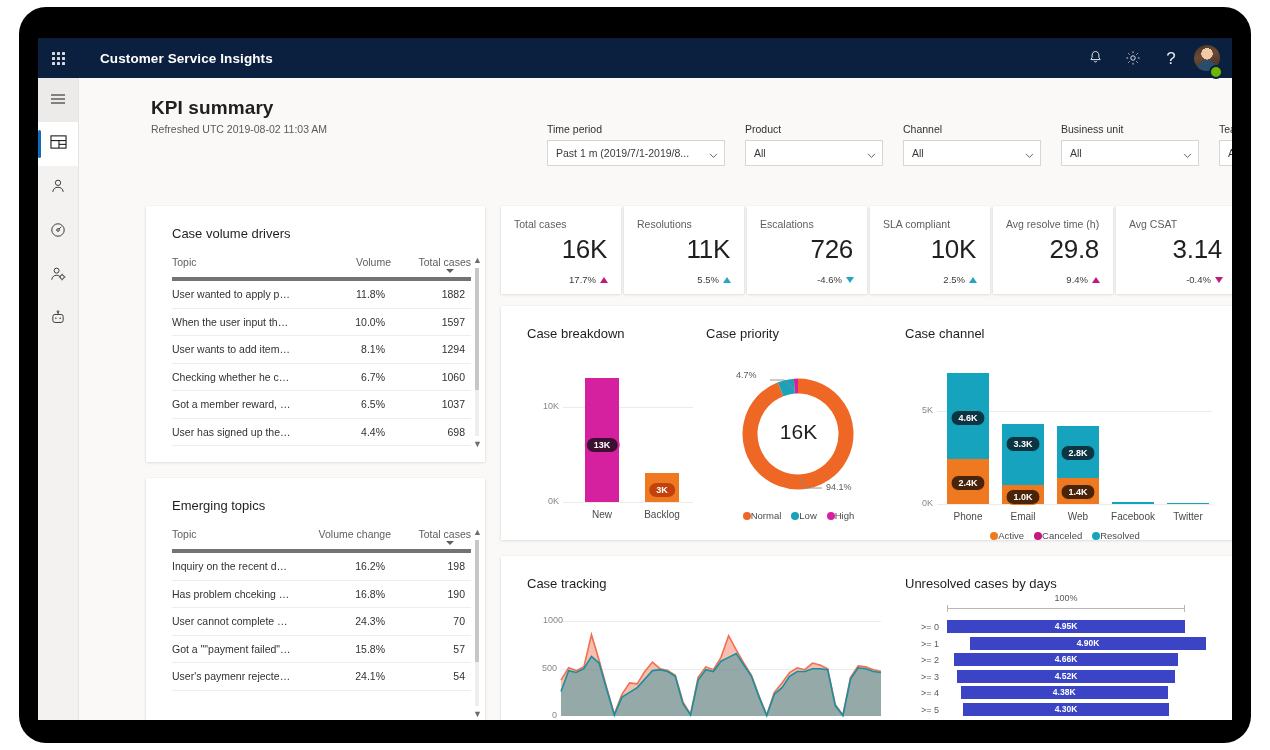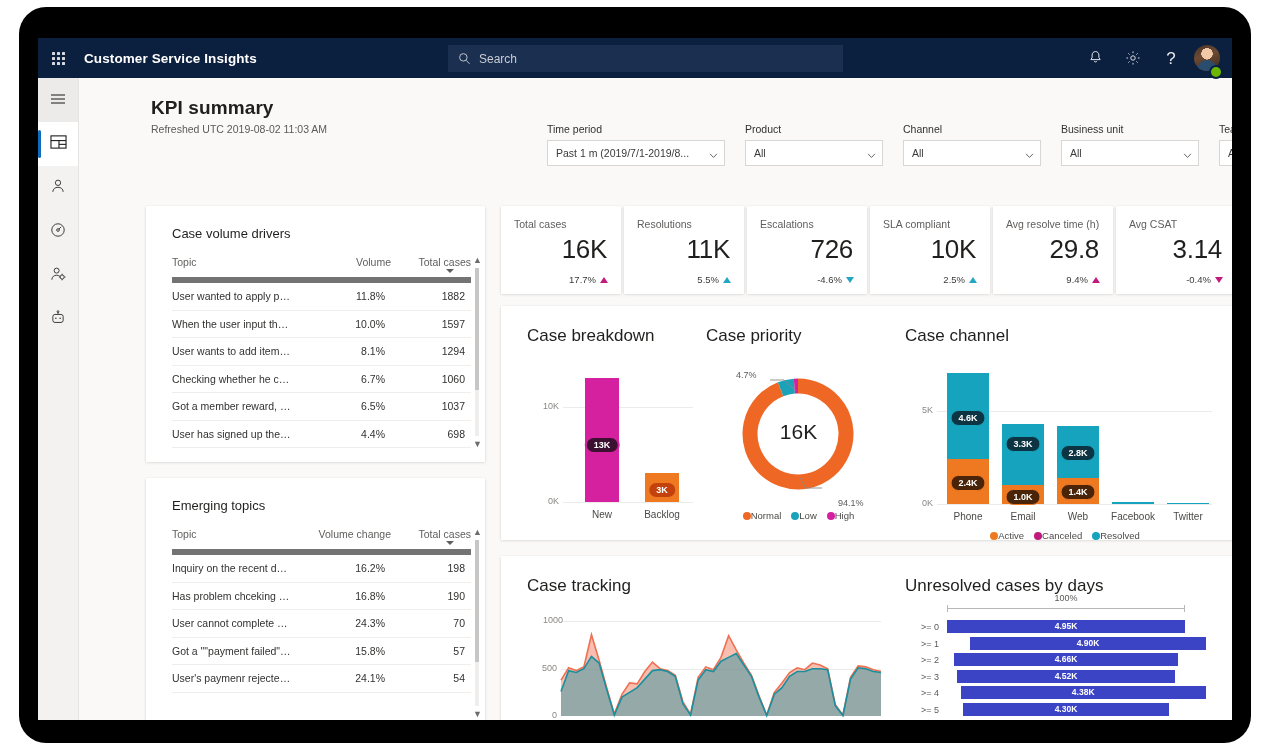--- a/index.html
+++ b/index.html
@@ -18,21 +18,21 @@
   }
 
   
   .appbar{
     position:absolute;left:0;top:0;width:1194px;height:40px;
     background:#0b1f3f;display:flex;align-items:center;
   }
   .waffle{width:40px;height:40px;display:flex;align-items:center;justify-content:center;cursor:pointer;}
   .waffle-grid{width:13px;height:13px;display:grid;grid-template-columns:repeat(3,1fr);grid-template-rows:repeat(3,1fr);gap:2px;}
   .waffle-grid i{background:#d6d9de;border-radius:0.5px;display:block;}
-  .app-title{color:#ffffff;font-size:13.5px;font-weight:600;letter-spacing:.1px;margin-left:6px;white-space:nowrap;}
+  .app-title{color:#ffffff;font-size:13.5px;font-weight:600;letter-spacing:.1px;margin-left:22px;white-space:nowrap;}
   .search-wrap{
     position:absolute;left:410px;top:7px;width:395px;height:27px;
     background:#1b2f50;display:flex;align-items:center;cursor:text;
   }
   .search-ico{margin:0 8px 0 10px;display:flex;}
   .search-input{
     flex:1;background:transparent;border:0;outline:none;color:#e7e9ec;
     font-family:"Liberation Sans", sans-serif;font-size:12px;padding:0;height:27px;
   }
   .search-input::placeholder{color:#c9ccd2;opacity:1;}
@@ -89,21 +89,21 @@
   
   .card{position:absolute;background:#ffffff;box-shadow:0 1.2px 3px rgba(0,0,0,.13), 0 0 1px rgba(0,0,0,.10);}
   .card-title{font-size:13px;color:#201f1e;font-weight:400;}
 
   
   .tbl-card{left:67px;width:339px;}
   .tbl-card.top{top:128px;height:256px;}
   .tbl-card.bot{top:400px;height:254px;}
   .tbl-title{position:absolute;left:26px;top:20px;}
   .tbl{position:absolute;left:26px;right:14px;top:50px;}
-  .tbl-head{display:flex;padding-bottom:9px;border-bottom:6px solid #737373;}
+  .tbl-head{display:flex;padding-bottom:9px;border-bottom:4px solid #737373;}
   .tbl-head div{font-size:10.5px;color:#605e5c;}
   .th-topic{flex:1;}
   .th-vol{width:88px;text-align:right;}
   .th-total{width:80px;text-align:right;position:relative;cursor:pointer;}
   .sort-caret{position:absolute;right:17px;top:13px;width:0;height:0;border-left:4px solid transparent;border-right:4px solid transparent;border-top:4px solid #605e5c;}
   .tbl-row{display:flex;height:26.5px;align-items:center;border-bottom:1px solid #f0eeec;}
   .tbl-row div{font-size:10.5px;color:#323130;}
   .td-topic{flex:1;white-space:nowrap;overflow:hidden;text-overflow:ellipsis;padding-right:6px;}
   .td-vol{width:88px;text-align:right;}
   .td-total{width:80px;text-align:right;padding-right:6px;}
@@ -120,21 +120,21 @@
   .kpi-value{position:absolute;left:0;right:14px;top:28px;text-align:right;font-size:26px;color:#201f1e;font-weight:400;letter-spacing:-.3px;}
   .kpi-delta{position:absolute;right:13px;bottom:9px;font-size:9.5px;color:#3b3a39;display:flex;align-items:center;gap:4px;}
   .tri{width:0;height:0;border-left:4px solid transparent;border-right:4px solid transparent;}
   .tri.up{border-bottom:6px solid currentColor;}
   .tri.down{border-top:6px solid currentColor;}
 
   
   .charts-row1{left:422px;top:228px;width:738px;height:234px;}
   .charts-row2{left:422px;top:478px;width:738px;height:220px;}
   .panel{position:absolute;top:0;height:100%;}
-  .panel-title{position:absolute;left:0;top:20px;font-size:17px;color:#201f1e;}
+  .panel-title{position:absolute;left:0;top:20px;font-size:13px;color:#201f1e;}
 
   .axis-lbl{position:absolute;font-size:9px;color:#8a8886;}
   .cat-lbl{position:absolute;font-size:10px;color:#4b4a48;text-align:center;}
   .grid-line{position:absolute;height:1px;background:#edebe9;}
   .bar{position:absolute;}
   .bar-tag{
     position:absolute;font-size:9px;color:#ffffff;font-weight:700;
     padding:2px 7px;border-radius:9px;white-space:nowrap;
   }
   .legend{position:absolute;display:flex;gap:10px;align-items:center;}
@@ -165,29 +165,20 @@
             <i></i>
             <i></i>
             <i></i>
             <i></i>
             <i></i>
             <i></i>
           </div>
       </div>
       <div class="app-title">Customer Service Insights</div>
 
-      <div class="search-wrap">
-        <span class="search-ico">
-          <svg width="13" height="13" viewBox="0 0 16 16">
-              <circle cx="6.6" cy="6.6" r="4.6" fill="none" stroke="#cfd3da" stroke-width="1.1"></circle>
-              <line x1="10" y1="10.2" x2="14.3" y2="14.6" stroke="#cfd3da" stroke-width="1.1"></line>
-            </svg>
-        </span>
-        <input class="search-input" value="" placeholder="Search" style="">
-      </div>
 
       <div class="bar-right">
         <div class="bar-btn">
           <svg width="15" height="16" viewBox="0 0 16 17">
               <path d="M8 1.6c-2.1 0-3.6 1.6-3.6 3.7v2.6L3.1 10.2h9.8l-1.3-2.3V5.3C11.6 3.2 10.1 1.6 8 1.6z" fill="none" stroke="#e6e8ec" stroke-width="1.05" stroke-linejoin="round"></path>
               <path d="M6.6 11.6a1.45 1.45 0 0 0 2.8 0" fill="none" stroke="#e6e8ec" stroke-width="1.05"></path>
             </svg>
         </div>
         <div class="bar-btn">
           <svg width="16" height="16" viewBox="0 0 18 18">
@@ -504,21 +495,21 @@
                 <path d="M 92 80 A 48 48 0 1 1 74.6107823981818 83.26058660200587" fill="none" stroke="#ef6724" stroke-width="15"></path>
                 <path d="M 74.6107823981818 83.26058660200587 A 48 48 0 0 1 88.38431333465923 80.13637278749053" fill="none" stroke="#1aa2b8" stroke-width="15"></path>
                 <path d="M 88.38431333465923 80.13637278749053 A 48 48 0 0 1 91.99999999999999 80" fill="none" stroke="#d5219f" stroke-width="15"></path>
                 <path d="M 78 74 L 90 85" stroke="#8a8886" fill="none" stroke-width=".9"></path>
                 <path d="M 64 74 L 78 74" stroke="#8a8886" fill="none" stroke-width=".9"></path>
                 <path d="M 100 182 L 94 172" stroke="#8a8886" fill="none" stroke-width=".9"></path>
                 <path d="M 100 182 L 116 182" stroke="#8a8886" fill="none" stroke-width=".9"></path>
               </svg>
               <div class="donut-center" style="left:0;top:114px;width:185px;text-align:center;">16K</div>
               <div class="lead-lbl" style="left:30px;top:64px;">4.7%</div>
-              <div class="lead-lbl" style="left:132px;top:176px;margin-top:16px;">94.1%</div>
+              <div class="lead-lbl" style="left:120px;top:176px;">94.1%</div>
               <div class="legend" style="left:0;top:204px;width:185px;justify-content:center;">
                 <div class="legend-item">
                   <span class="dot" style="background:#ef6724;"></span>
                   <span>Normal</span>
                 </div>
                 <div class="legend-item">
                   <span class="dot" style="background:#1aa2b8;"></span>
                   <span>Low</span>
                 </div>
                 <div class="legend-item">
@@ -608,21 +599,21 @@
               </div>
               <div class="funnel-lbl" style="left:0;top:99.2px;width:34px;text-align:right;">&gt;= 2</div>
               <div class="funnel-bar" style="left:48.971717171717174px;top:97.2px;width:224.05656565656565px;background:#3b44c4;">
                 <div class="funnel-val">4.66K</div>
               </div>
               <div class="funnel-lbl" style="left:0;top:115.80000000000001px;width:34px;text-align:right;">&gt;= 3</div>
               <div class="funnel-bar" style="left:52.33737373737374px;top:113.80000000000001px;width:217.32525252525252px;background:#3b44c4;">
                 <div class="funnel-val">4.52K</div>
               </div>
               <div class="funnel-lbl" style="left:0;top:132.4px;width:34px;text-align:right;">&gt;= 4</div>
-              <div class="funnel-bar" style="left:55.7030303030303px;top:130.4px;width:245px;background:#3b44c4;">
+              <div class="funnel-bar" style="left:55.7030303030303px;top:130.4px;width:207px;background:#3b44c4;">
                 <div class="funnel-val">4.38K</div>
               </div>
               <div class="funnel-lbl" style="left:0;top:149px;width:34px;text-align:right;">&gt;= 5</div>
               <div class="funnel-bar" style="left:57.626262626262616px;top:147px;width:206.74747474747477px;background:#3b44c4;">
                 <div class="funnel-val">4.30K</div>
               </div>
               <div class="funnel-bar" style="left:57.626262626262616px;top:163.60000000000002px;width:206.74747474747477px;background:#3b44c4;">
                 <div class="funnel-val">4.30K</div>
               </div>
             </div>

